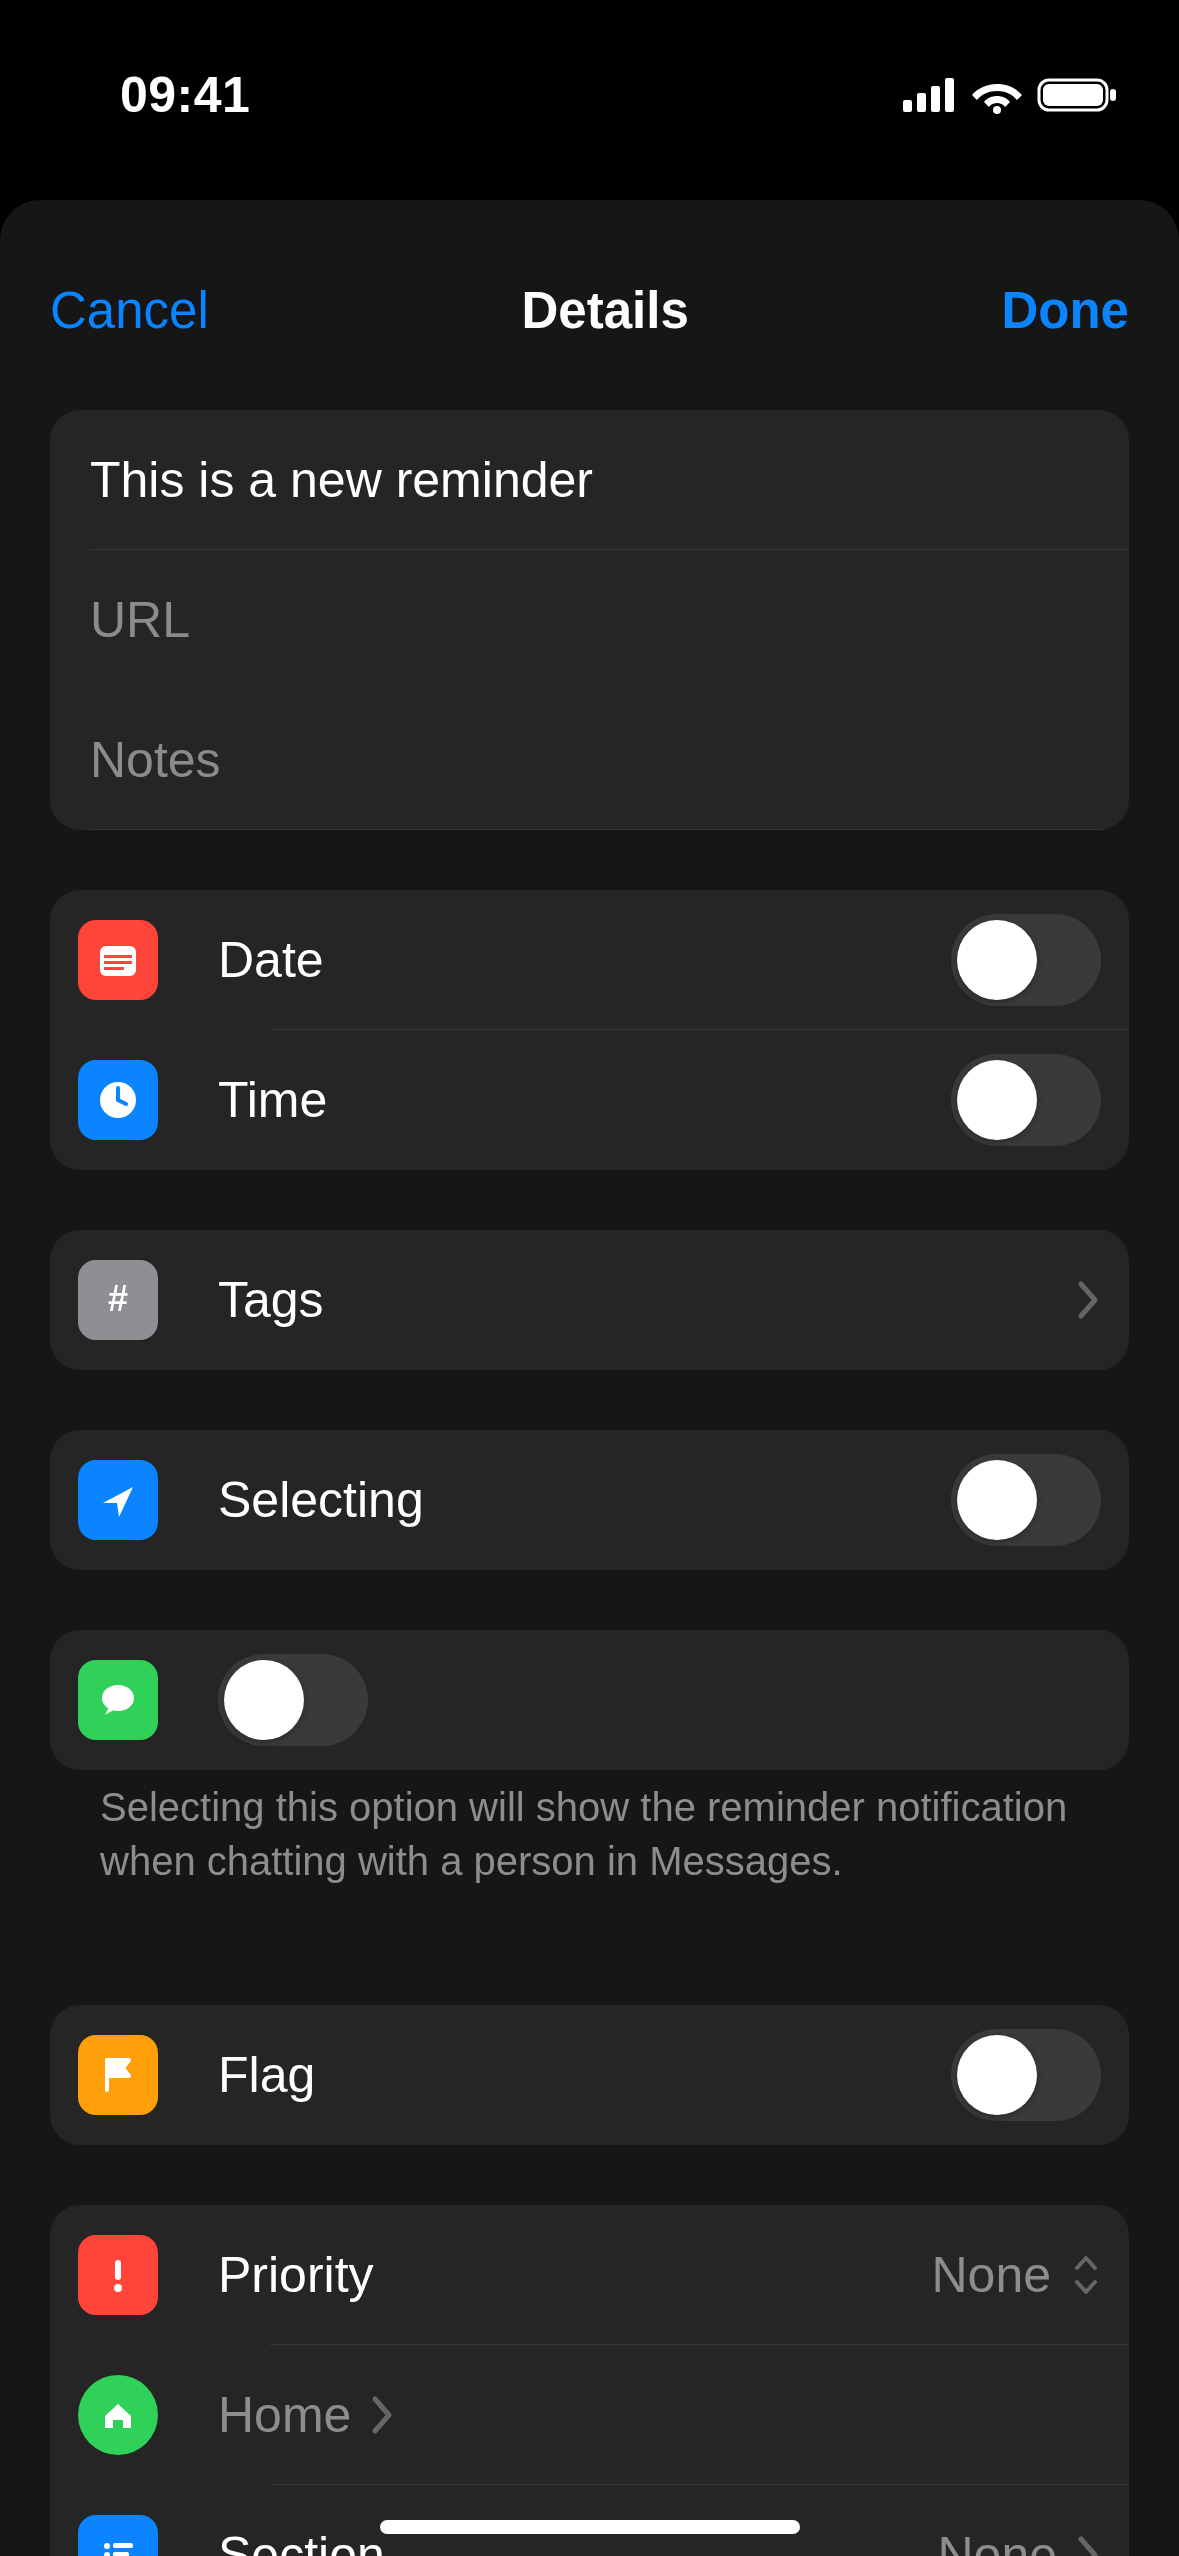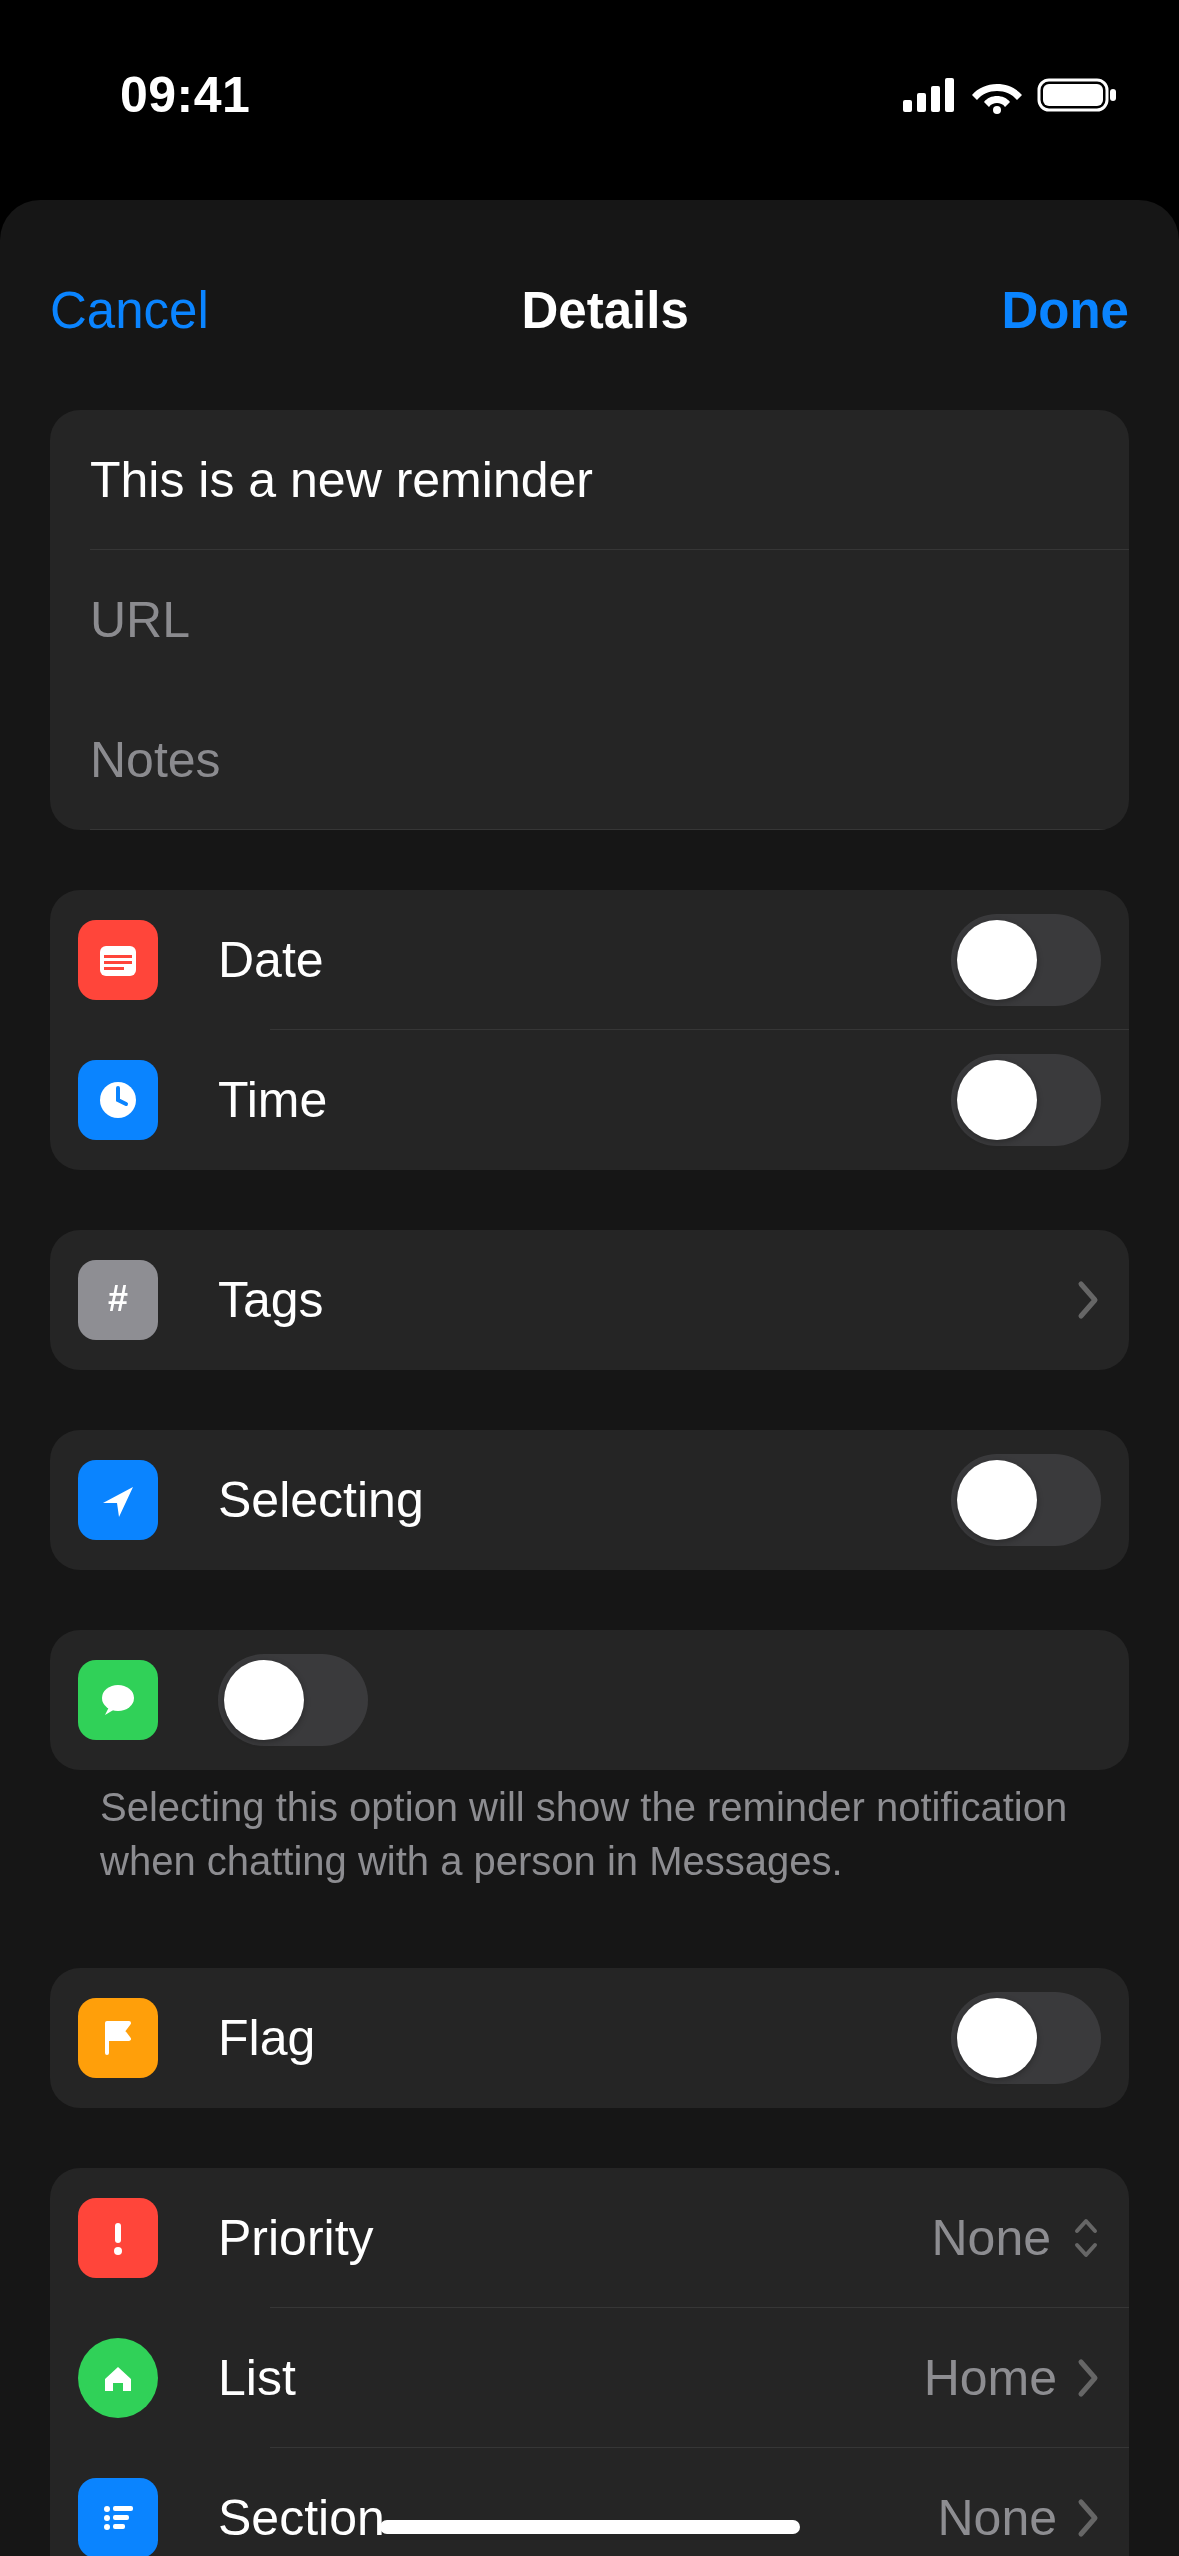--- a/index.html
+++ b/index.html
@@ -105,21 +105,21 @@
     box-shadow: 0 2px 6px rgba(0,0,0,0.3);
   }
 
   .chevron { flex-shrink: 0; }
   .footnote {
     color: #8d8d91;
     font-size: 40px;
     line-height: 1.35;
     padding: 0 50px;
     margin-top: -40px;
-    margin-bottom: 80px;
+    margin-bottom: 117px;
   }
 
   .home-indicator {
     position: absolute;
     bottom: 22px;
     left: 50%;
     transform: translateX(-50%);
     width: 420px;
     height: 14px;
     background: #fff;
@@ -275,21 +275,20 @@
             <path d="M6 14 L15 4 L24 14 M6 28 L15 38 L24 28" stroke="#666" stroke-width="4" fill="none" stroke-linecap="round" stroke-linejoin="round"></path>
           </svg>
         <div class="sep indent"></div>
       </div>
       <div class="row">
         <div class="icon-box" style="background:#30d158;border-radius:50%">
           <svg width="46" height="46" viewBox="0 0 46 46">
               <path d="M10 24 L23 12 L36 24 V36 H28 V28 H18 V36 H10 Z" fill="#fff"></path>
             </svg>
         </div>
-        <div class="row-label">List</div>
         <div class="row-value">Home</div>
         <svg class="chevron" width="24" height="40" viewBox="0 0 24 40">
             <path d="M4 4 L18 20 L4 36" stroke="#666" stroke-width="5" fill="none" stroke-linecap="round" stroke-linejoin="round"></path>
           </svg>
         <div class="sep indent"></div>
       </div>
       <div class="row">
         <div class="icon-box" style="background:#0a84ff">
           <svg width="46" height="46" viewBox="0 0 46 46">
             <circle cx="12" cy="14" r="3" fill="#fff"></circle>

